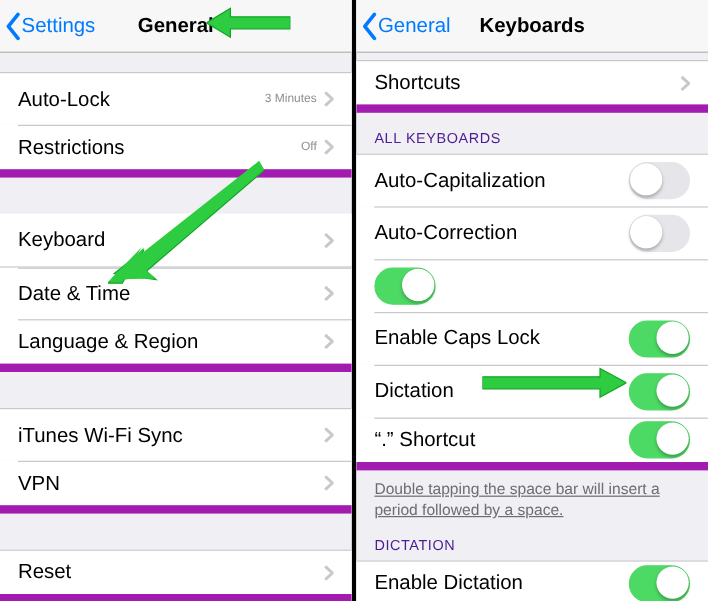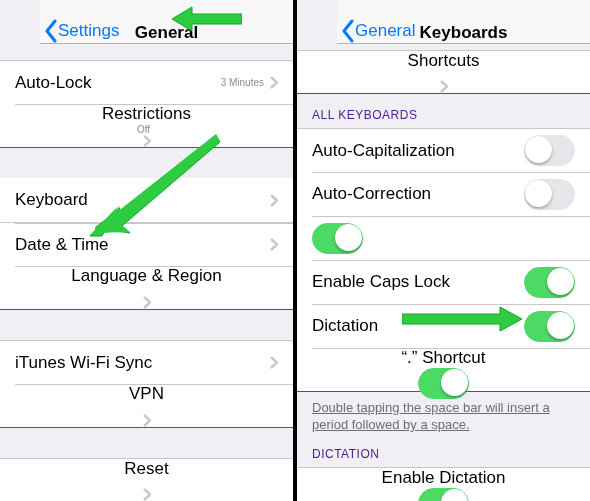--- a/index.html
+++ b/index.html
@@ -28,23 +28,22 @@
     flex: 0 0 auto;
   }
   .screen.right { width: 293px; }
 
   
   .navbar {
     height: 44px;
     background: #f7f7f8;
     border-bottom: 1px solid #b2b2b2;
     display: flex;
-    align-items: flex-end;
+    align-items: center;
     position: relative;
-    margin-left: 40px;
   }
   .nav-back {
     display: flex;
     align-items: center;
     color: #007aff;
     font-size: 17px;
     padding-left: 4px;
     cursor: pointer;
   }
   .nav-back svg { width: 14px; height: 24px; }
@@ -86,21 +85,21 @@
   }
   .cell + .cell::before,
   .cell.first::before {
     content: "";
     position: absolute;
     left: 15px; right: 0; top: 0;
     height: 1px;
     background: #c8c7cc;
   }
   .cell.top-rule { border-top: 1px solid #c8c7cc; }
-  .cell.bot-rule { border-bottom: 1px solid #a21caf; flex-direction: column; }
+  .cell.bot-rule { border-bottom: 7px solid #a21caf; }
 
   .cell .label { flex: 1; }
   .cell .value { color: #8e8e93; font-size: 10px; margin-right: 6px; }
 
   .chevron {
     width: 8px; height: 13px;
   }
   .chevron path { stroke: #c7c7cc; stroke-width: 2.5; fill: none; }
 
   

